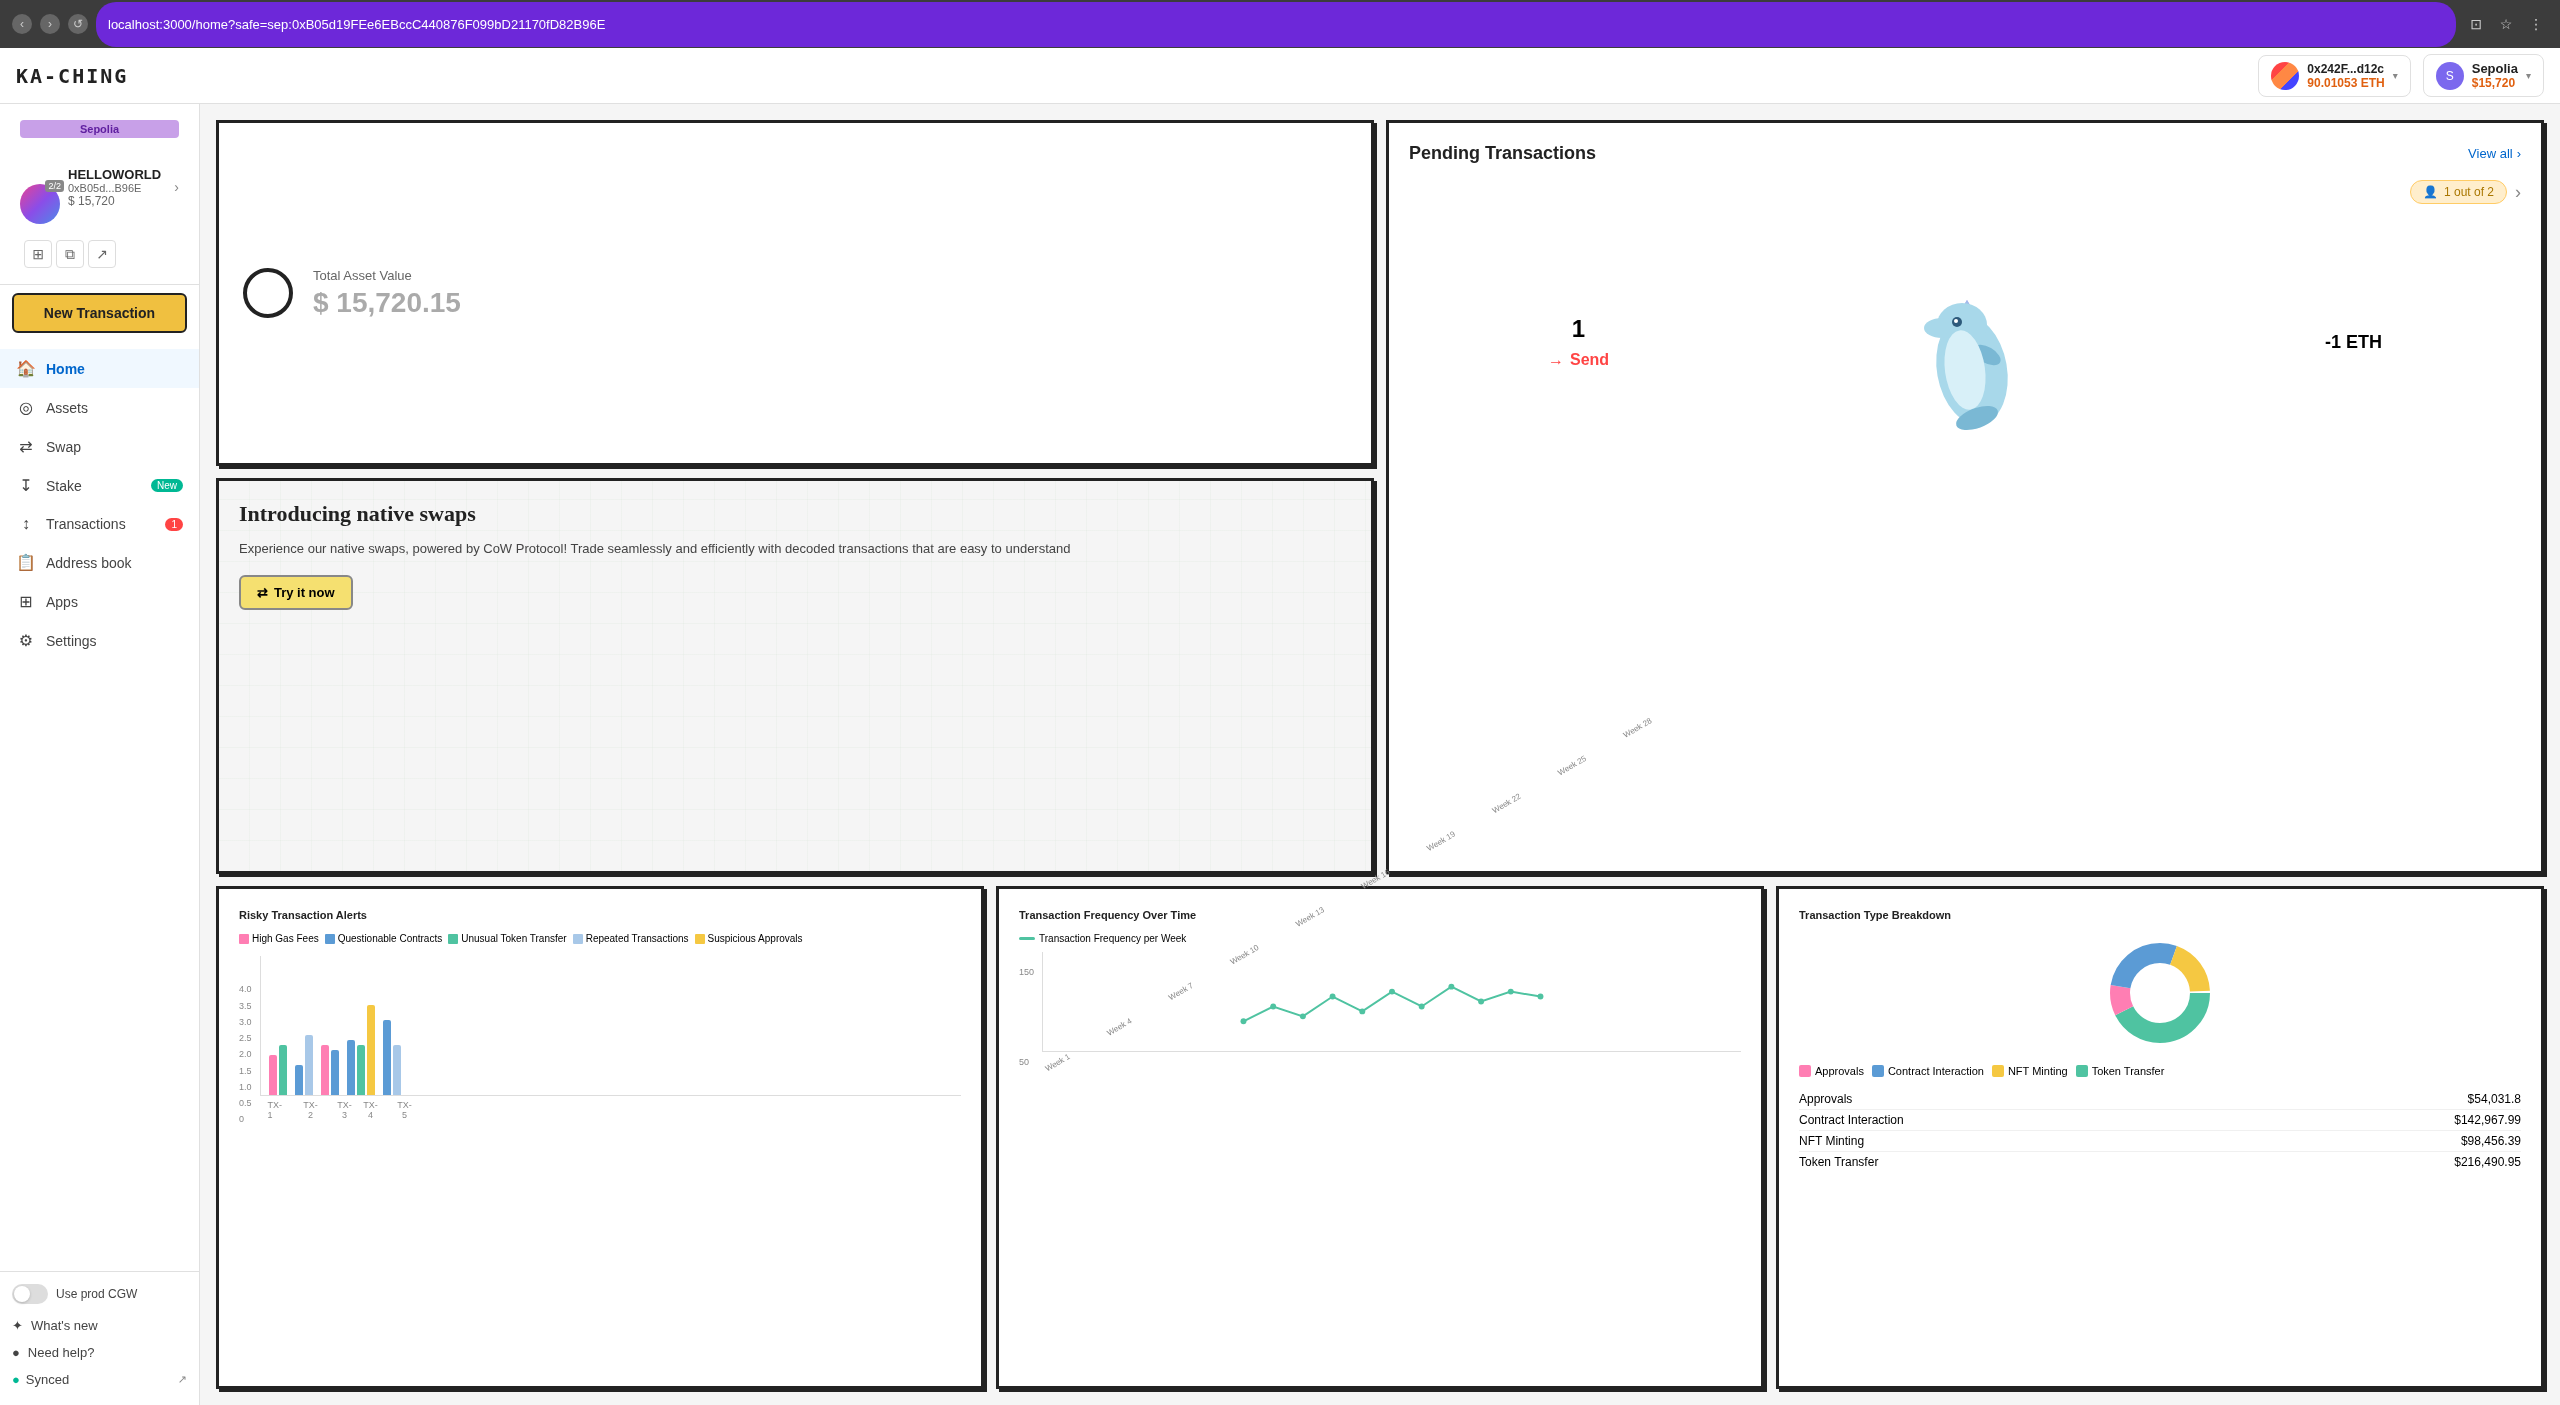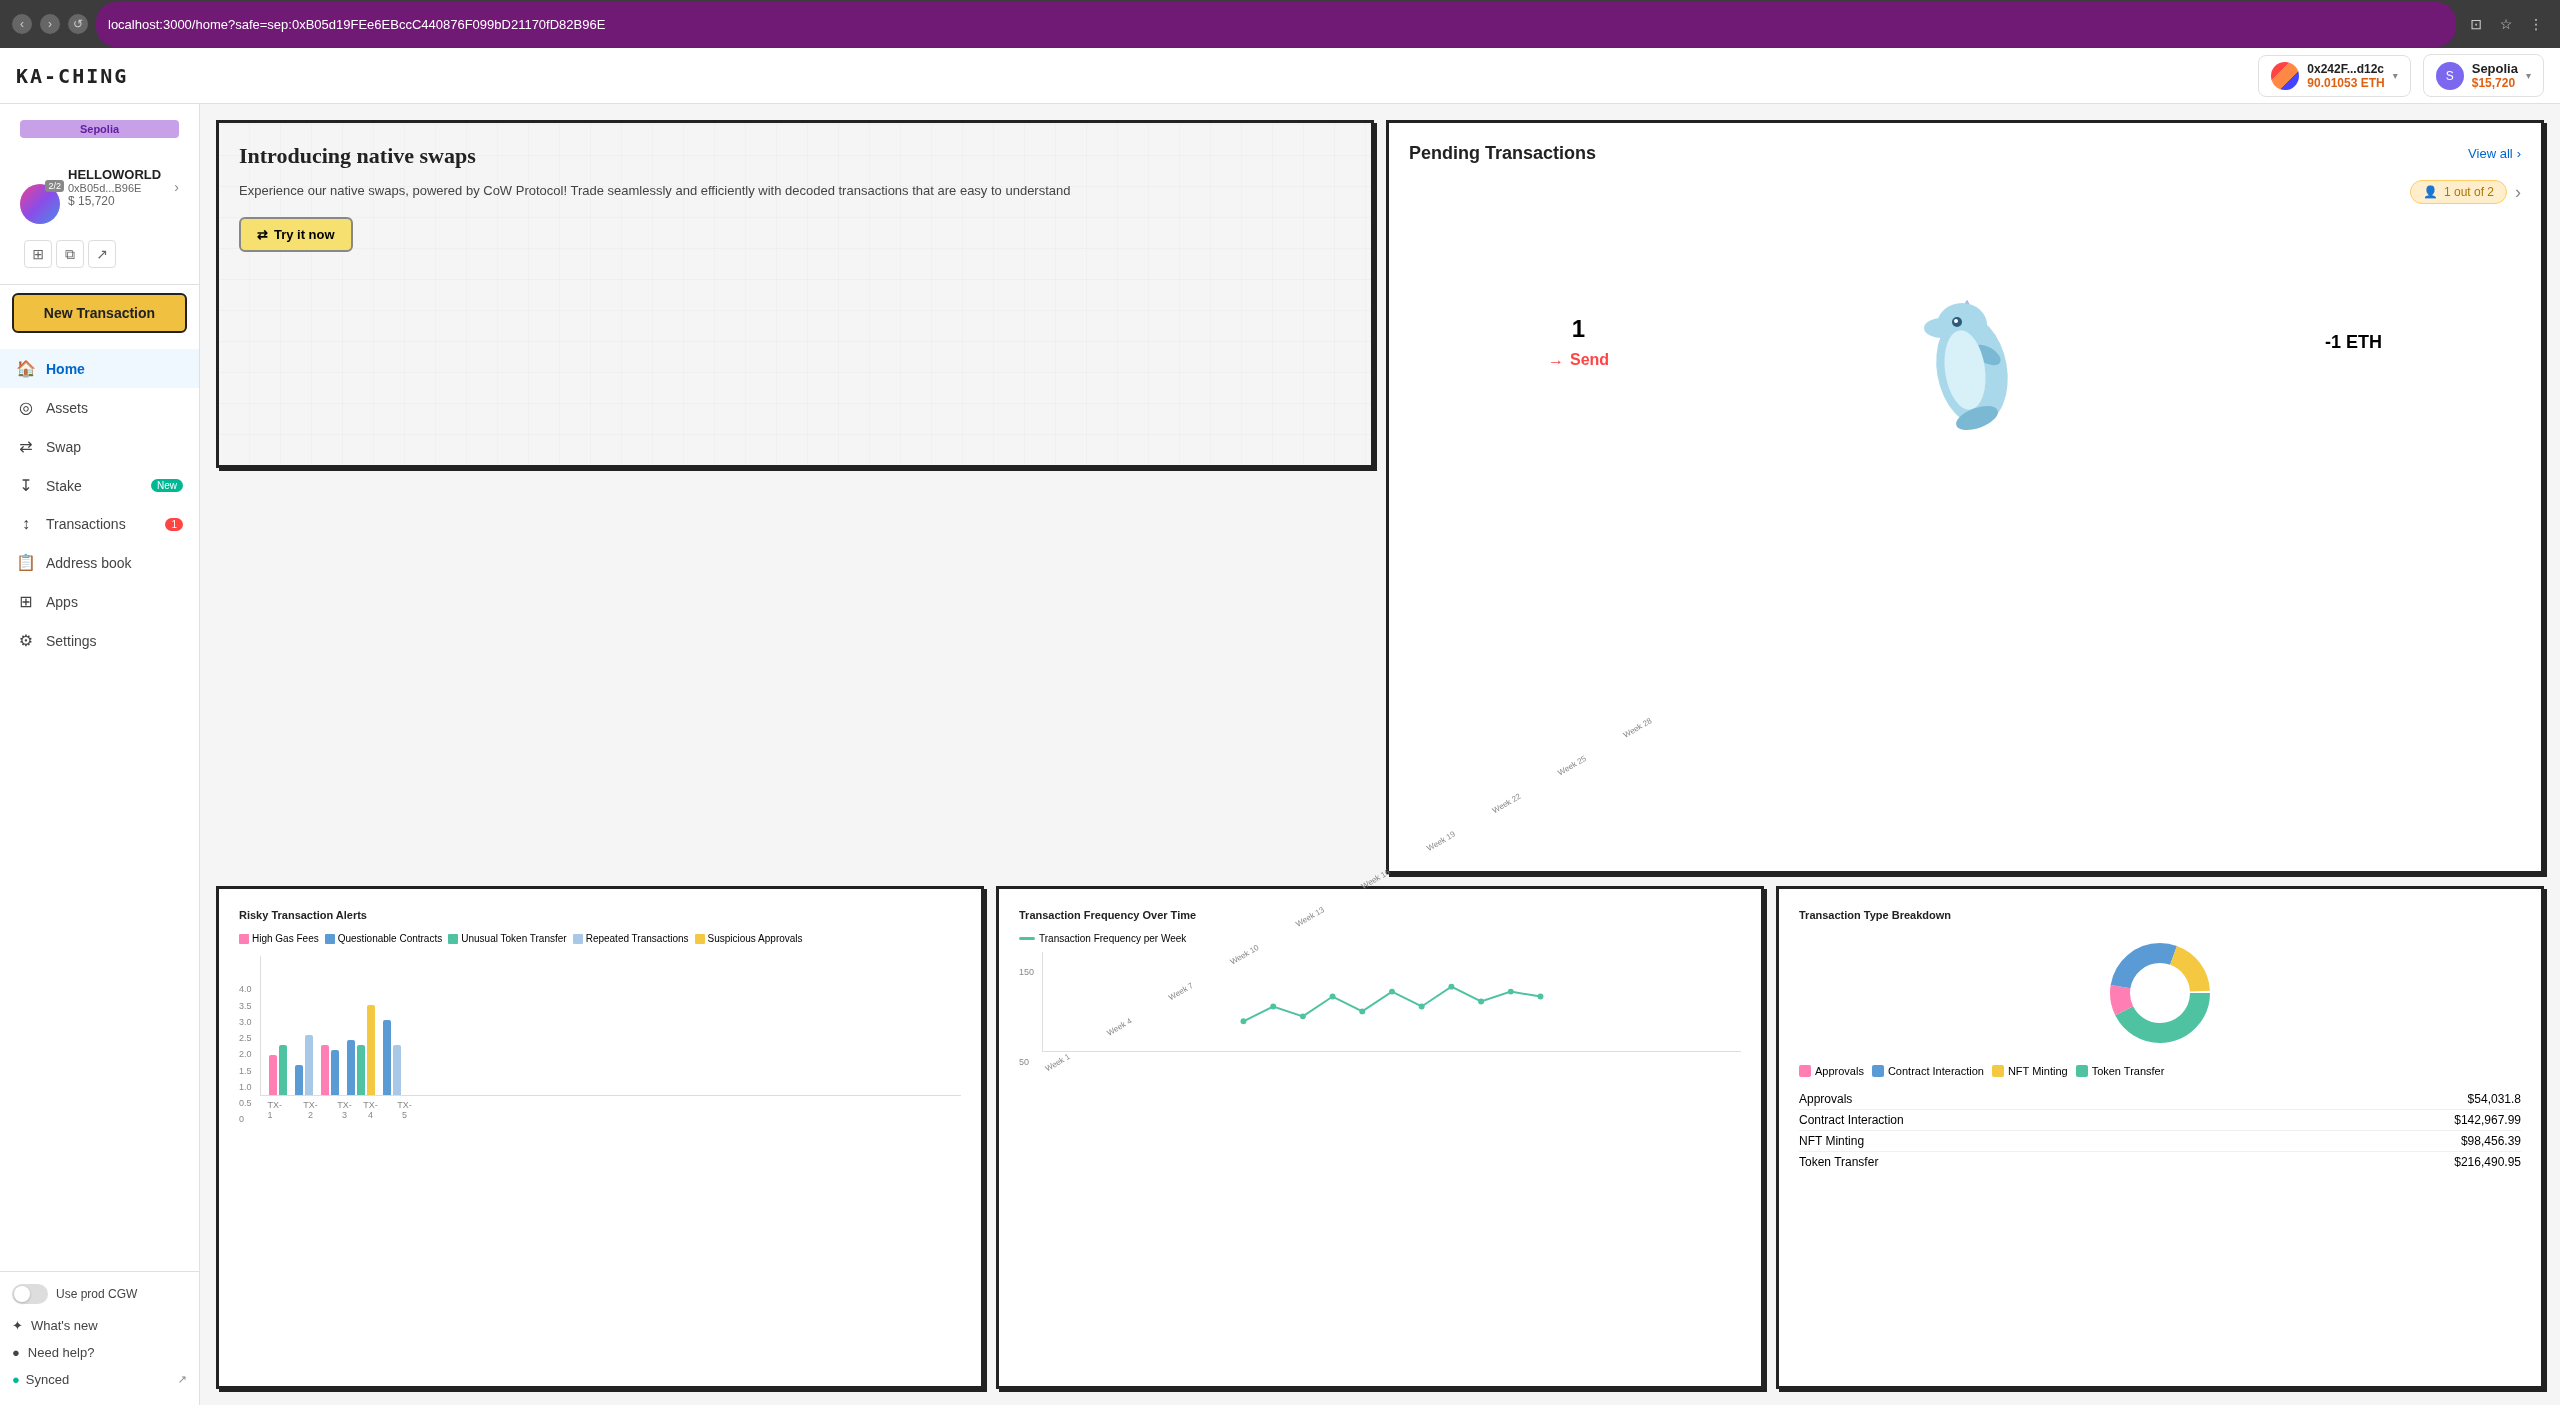--- a/index.html
+++ b/index.html
@@ -9,21 +9,21 @@
     .browser-bar {
       background: #3c3c3c;
       height: 48px;
       display: flex;
       align-items: center;
       padding: 0 12px;
       gap: 8px;
     }
     .browser-controls { display: flex; gap: 8px; align-items: center; }
     .browser-btn { width: 20px; height: 20px; border-radius: 50%; border: none; background: #666; cursor: pointer; display: flex; align-items: center; justify-content: center; color: #ccc; font-size: 12px; }
-    .url-bar { flex: 1; background: #701a75; border-radius: 20px; height: 45px; display: flex; align-items: center; padding: 16px 12px; color: #fff; font-size: 13px; }
+    .url-bar { flex: 1; background: #6d28d9; border-radius: 20px; height: 45px; display: flex; align-items: center; padding: 16px 12px; color: #fff; font-size: 13px; }
     .browser-actions { display: flex; gap: 6px; align-items: center; }
     .browser-icon-btn { width: 24px; height: 24px; border-radius: 4px; border: none; background: transparent; color: #ccc; cursor: pointer; font-size: 14px; display: flex; align-items: center; justify-content: center; }
 
     
     .app { display: flex; flex-direction: column; height: calc(100vh - 48px); }
     
     
     .top-nav {
       background: #fff;
       border-bottom: 1px solid #e0e0e0;
@@ -320,20 +320,29 @@
         <div class="synced-row">
           <span class="synced-icon">●</span>
           <span>Synced</span>
           <span style="margin-left:auto; font-size:11px; color:#888;">↗</span>
         </div>
       </div>
     </div>
 
     <div class="content">
 
+      <div class="card card-pixel asset-card">
+        <div class="asset-circle"></div>
+        <div>
+          <div class="asset-label">Total Asset Value</div>
+          <div class="asset-value">
+            <span>$ 15,720</span><span>.15</span>
+          </div>
+        </div>
+      </div>
 
       <div class="card card-pixel pending-card">
         <div class="pending-header">
           <span class="pending-title">Pending Transactions</span>
           <div class="view-all">
             <span>View all</span>
             <span>›</span>
           </div>
         </div>
         <div class="pending-nav">

